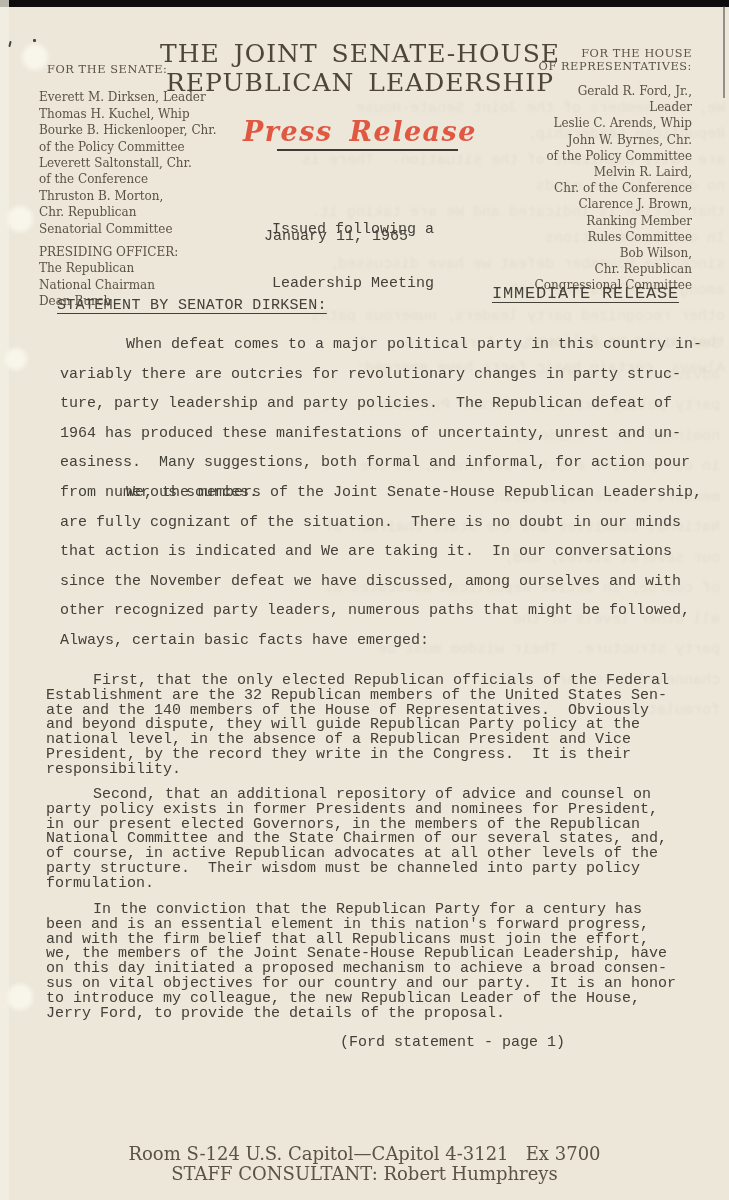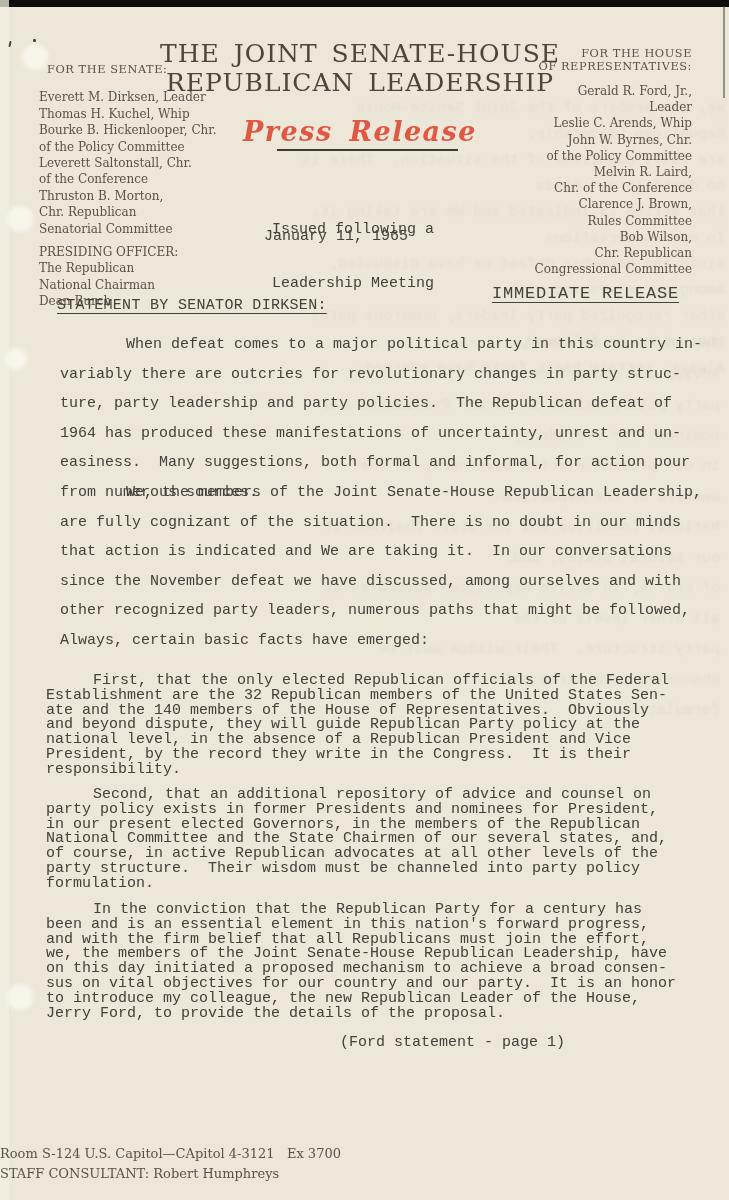--- a/index.html
+++ b/index.html
@@ -76,22 +76,22 @@
   .para-double{line-height:29.6px;}
   .para-single{line-height:14.8px;}
   .p1{left:60px;top:330px;width:660px;text-indent:66px;}
   .p2{left:60px;top:478px;width:660px;text-indent:66px;}
   .p3{left:46px;top:674px;width:670px;text-indent:47px;}
   .p4{left:46px;top:788px;width:670px;text-indent:47px;}
   .p5{left:46px;top:903px;width:670px;text-indent:47px;}
   .ford-note{position:absolute;left:340px;top:1034px;font-size:15px;white-space:pre;}
   
   .footer{
-    position:absolute;left:0;top:1144px;width:729px;text-align:left;
-    font-family:"DejaVu Serif",serif;font-size:13px;line-height:19.5px;color:var(--print);
+    position:absolute;left:0;top:1144px;width:729px;text-align:center;
+    font-family:"DejaVu Serif",serif;font-size:18px;line-height:19.5px;color:var(--print);
   }
   .footer div{white-space:pre;}
 </style>
 </head>
 <body>
 
 <div class="page">
 
   <div class="top-band"></div>
   <div class="left-strip"></div>
@@ -147,20 +147,21 @@
     </div>
     <div>
         <div class="roster-line"><span>Gerald R. Ford, Jr.,</span></div>
         <div class="roster-line"><span class="it">Leader</span></div>
         <div class="roster-line"><span>Leslie C. Arends, </span><span class="it">Whip</span></div>
         <div class="roster-line"><span>John W. Byrnes, </span><span class="it">Chr.</span></div>
         <div class="roster-line"><span class="it">of the Policy Committee</span></div>
         <div class="roster-line"><span>Melvin R. Laird,</span></div>
         <div class="roster-line"><span class="it">Chr. of the Conference</span></div>
         <div class="roster-line"><span>Clarence J. Brown,</span></div>
+        <div class="roster-line"><span class="it">Ranking Member</span></div>
         <div class="roster-line"><span class="it">Rules Committee</span></div>
         <div class="roster-line"><span>Bob Wilson,</span></div>
         <div class="roster-line"><span class="it">Chr. Republican</span></div>
         <div class="roster-line"><span class="it">Congressional Committee</span></div>
       </div>
   </div>
 
   <div class="doc-title">
     <div>THE JOINT SENATE-HOUSE</div>
     <div>REPUBLICAN LEADERSHIP</div>

